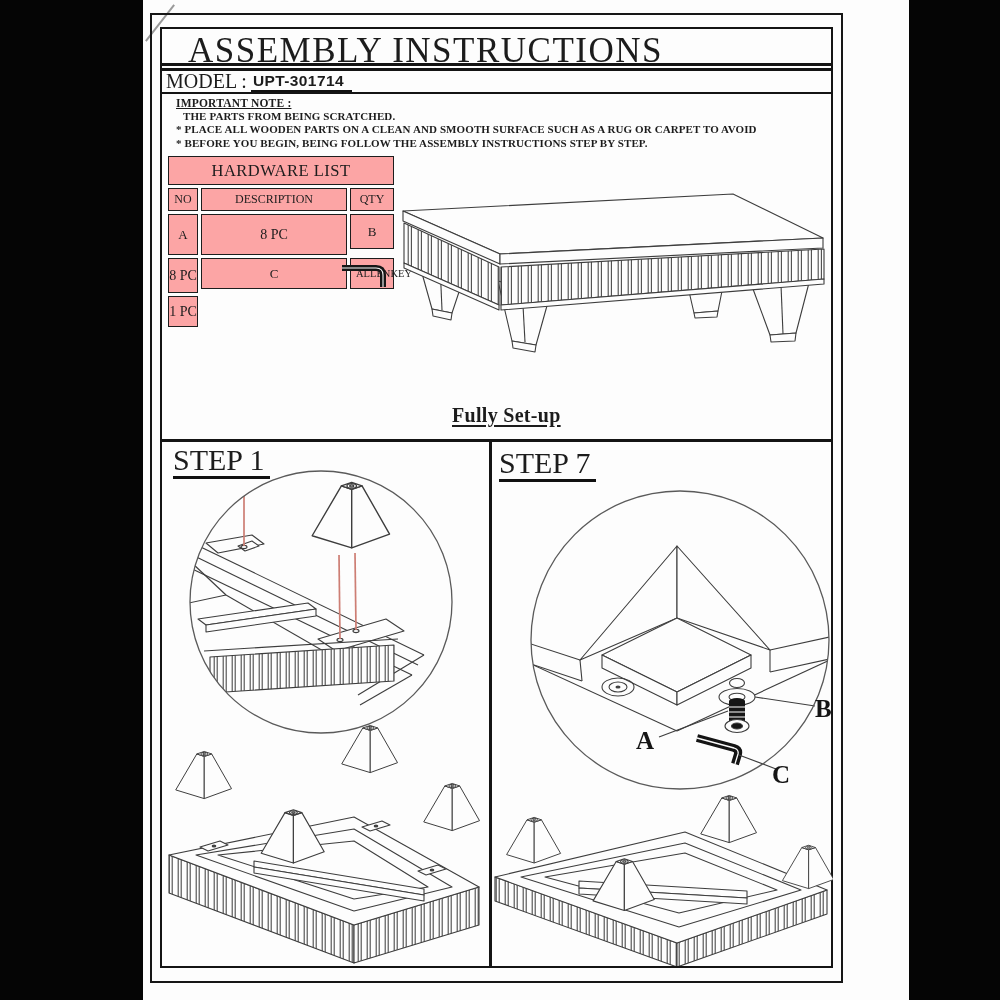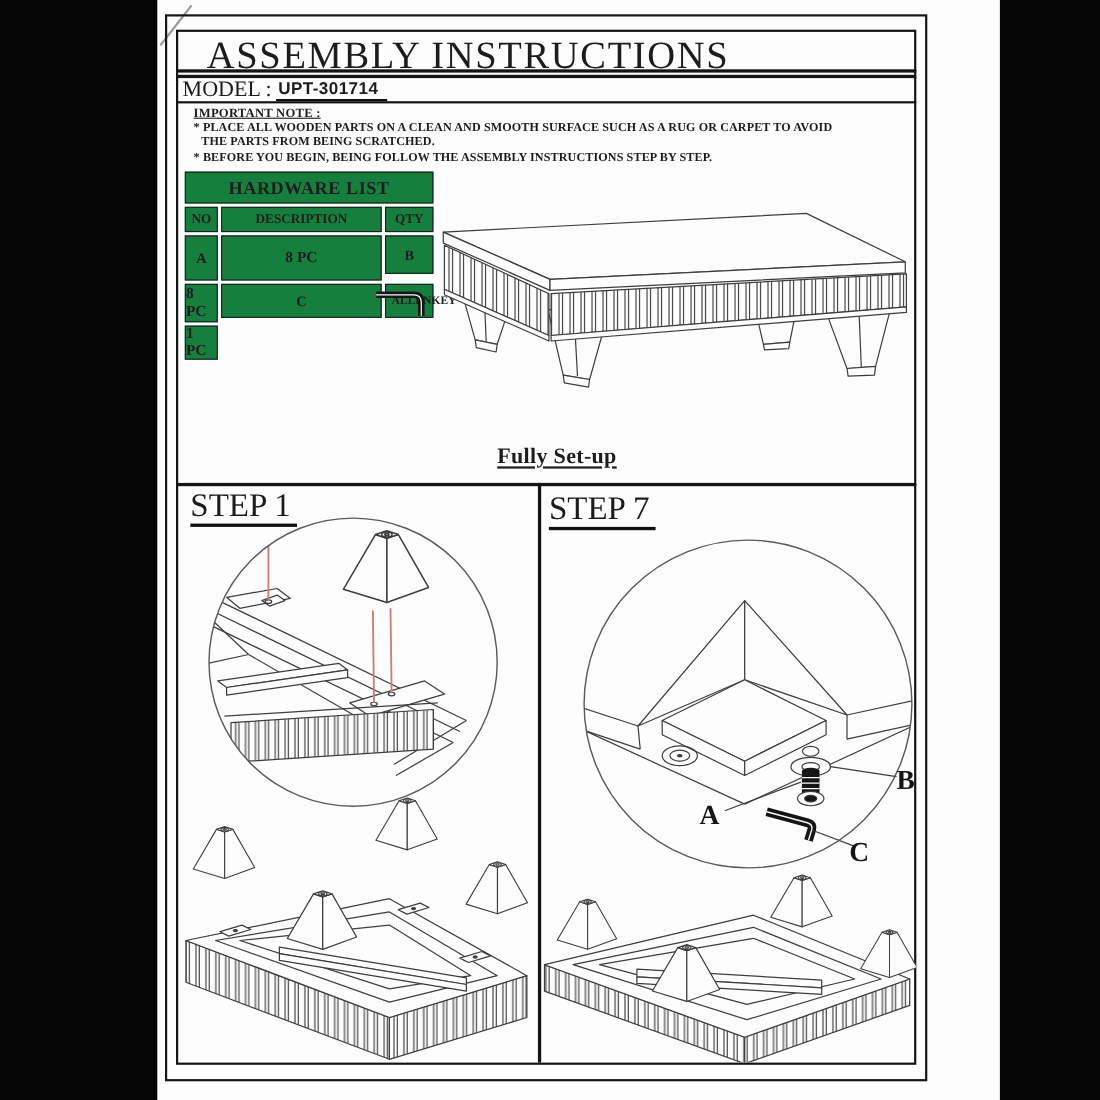--- a/index.html
+++ b/index.html
@@ -44,21 +44,21 @@
   .note-line{font-size:11px;letter-spacing:.1px;margin-top:1.2px;white-space:nowrap;}
   .note-line.indent{padding-left:7px;}
 
   
   .hw{
     position:absolute;left:25px;top:156px;
     display:grid;grid-template-columns:30px 146px 44px;gap:3px;
   }
   .hw-cell{
     border:1.6px solid #1d1d1d;display:flex;align-items:center;justify-content:center;
-    font-weight:bold;background:#15803d;box-sizing:border-box;position:relative;
+    font-weight:normal;background:#fca5a5;box-sizing:border-box;position:relative;text-align:right;
   }
   .hw-title{grid-column:1/-1;height:29px;font-size:16.5px;letter-spacing:.5px;}
   .hw-h{height:23px;font-size:12px;}
   .r-a{height:41px;} .r-b{height:35px;} .r-c{height:31px;}
   .hw-no{font-size:13px;}
   .hw-desc{justify-content:flex-start;padding-left:5px;font-size:10.5px;line-height:1.25;}
   .hw-qty{font-size:14px;}
   .hw-icon{position:absolute;}
   .icon-bolt{right:1px;top:1px;}
   .icon-washer{right:2px;top:4px;}
@@ -94,22 +94,22 @@
   <div class="rule rule-a"></div>
   <div class="rule rule-b"></div>
 
   <div class="model-row">
     <span class="model-label">MODEL :</span><span class="model-value">UPT-301714</span>
   </div>
   <div class="rule rule-c"></div>
 
   <div class="note">
     <div class="note-heading">IMPORTANT NOTE :</div>
+    <div class="note-line indent">THE PARTS FROM BEING SCRATCHED.</div>
     <div class="note-line">* PLACE ALL WOODEN PARTS ON A CLEAN AND SMOOTH SURFACE SUCH AS A RUG OR CARPET TO AVOID</div>
-    <div class="note-line indent">THE PARTS FROM BEING SCRATCHED.</div>
     <div class="note-line">* BEFORE YOU BEGIN, BEING FOLLOW THE ASSEMBLY INSTRUCTIONS STEP BY STEP.</div>
   </div>
 
   <div class="hw">
     <div class="hw-cell hw-title">HARDWARE LIST</div>
     <div class="hw-cell hw-h">NO</div>
     <div class="hw-cell hw-h">DESCRIPTION</div>
     <div class="hw-cell hw-h">QTY</div>
 
     <div class="hw-cell hw-no r-a">A</div>

